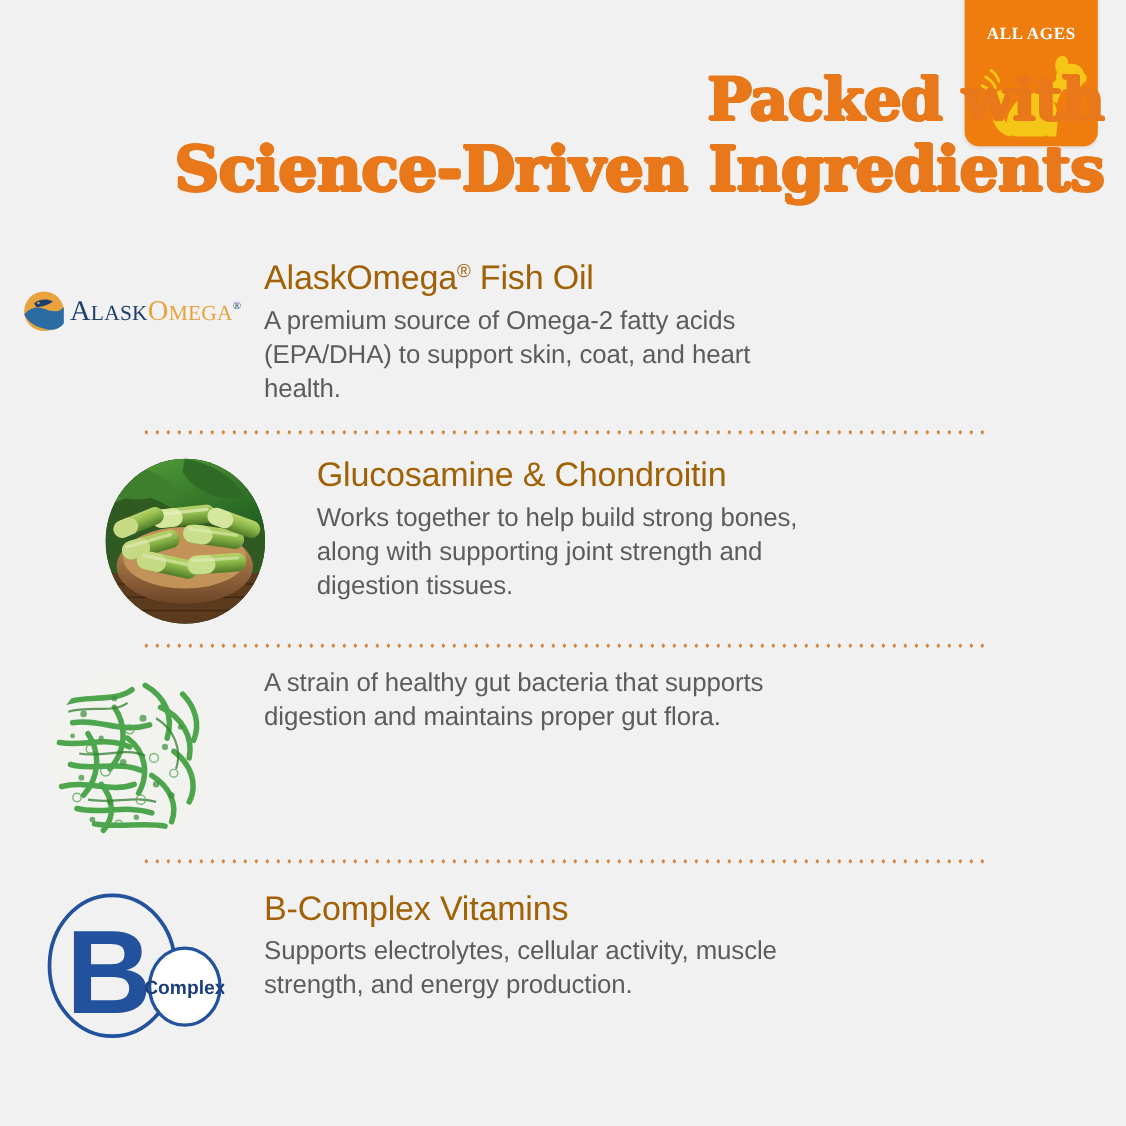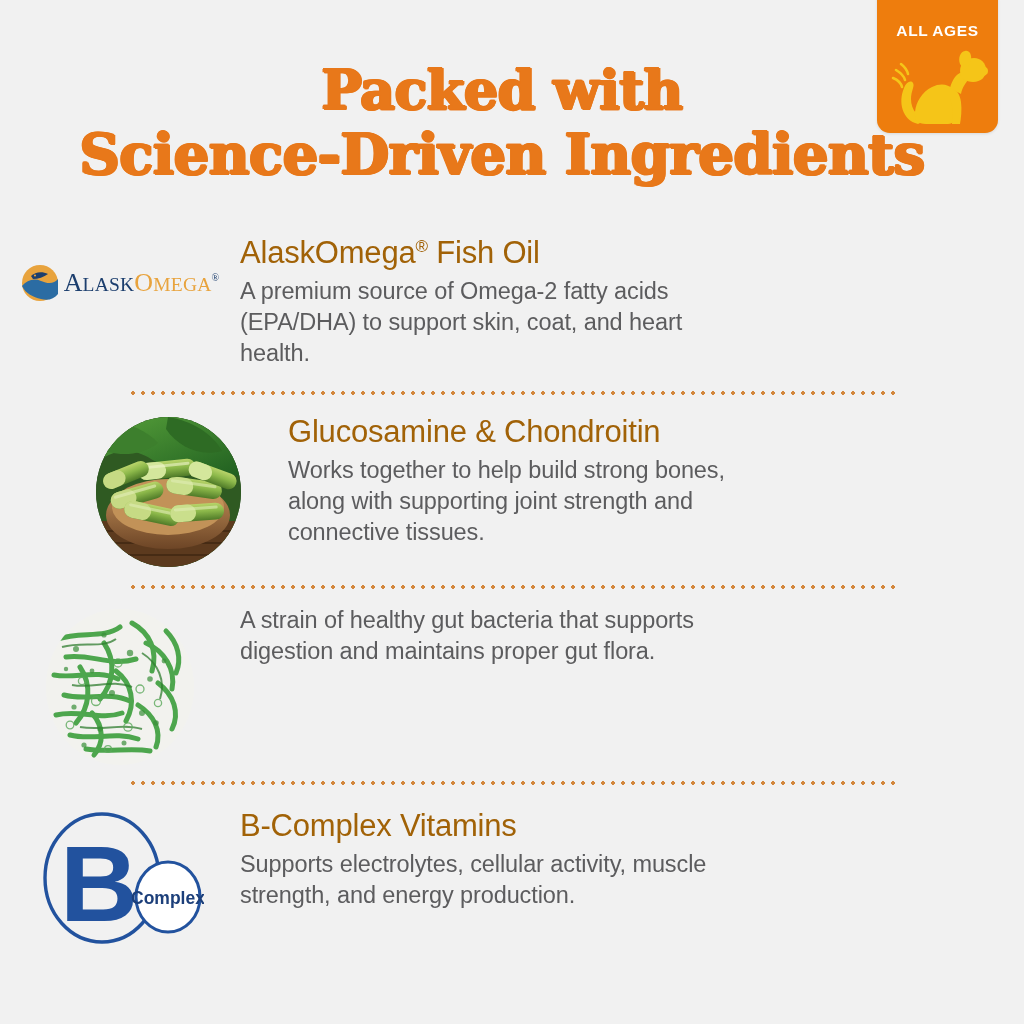--- a/index.html
+++ b/index.html
@@ -30,38 +30,38 @@
   .badge-label {
     position: absolute;
     top: 36px;
     left: 0;
     width: 100%;
     text-align: center;
     color: #ffffff;
     font-size: 15.5px;
     font-weight: bold;
     letter-spacing: 0.6px;
-    font-family: Liberation Sans, sans-serif;
+    font-family: Liberation Serif, serif;
   }
   .badge-dog {
     position: absolute;
     top: 58px;
     left: 50%;
     transform: translateX(-50%);
     width: 100px;
     height: 86px;
   }
 
   
   .title-block {
     position: absolute;
     top: 58px;
     left: 0;
     width: 1004px;
-    text-align: center;
+    text-align: right;
   }
   .title-line {
     color: #e8781a;
     font-family: "DejaVu Serif", serif;
     font-weight: bold;
     font-size: 54px;
     line-height: 64px;
     letter-spacing: -0.5px;
     white-space: nowrap;
     text-shadow:
@@ -323,21 +323,21 @@
                 <rect x="6" y="50" width="23" height="16" rx="8" fill="#c6da84"></rect>
               </g>
           </g>
 
           <rect width="145" height="150" fill="none"></rect>
         </svg>
       </div>
     </div>
     <div class="row-text">
       <h2 class="row-title">Glucosamine &amp; Chondroitin</h2>
-      <p class="row-desc">Works together to help build strong bones, along with supporting joint strength and connective tissues.</p>
+      <p class="row-desc">Works together to help build strong bones, along with supporting joint strength and digestion tissues.</p>
     </div>
   </div>
 
   <div class="divider"></div>
 
   <div class="row row-3">
     <div class="row-media">
       <div class="bact-circle">
         <svg viewBox="0 0 148 156" width="148" height="156">
           <rect width="148" height="156" fill="#f2f2ee"></rect>

